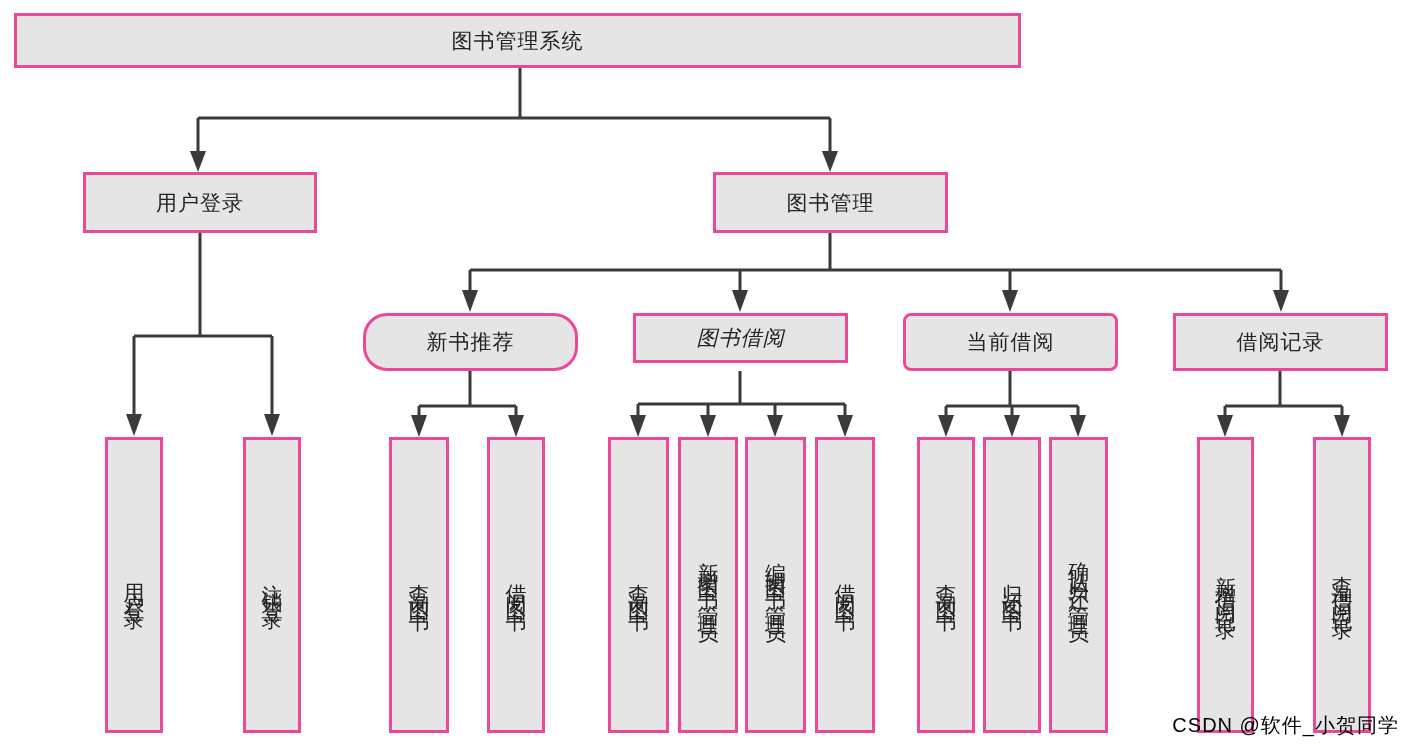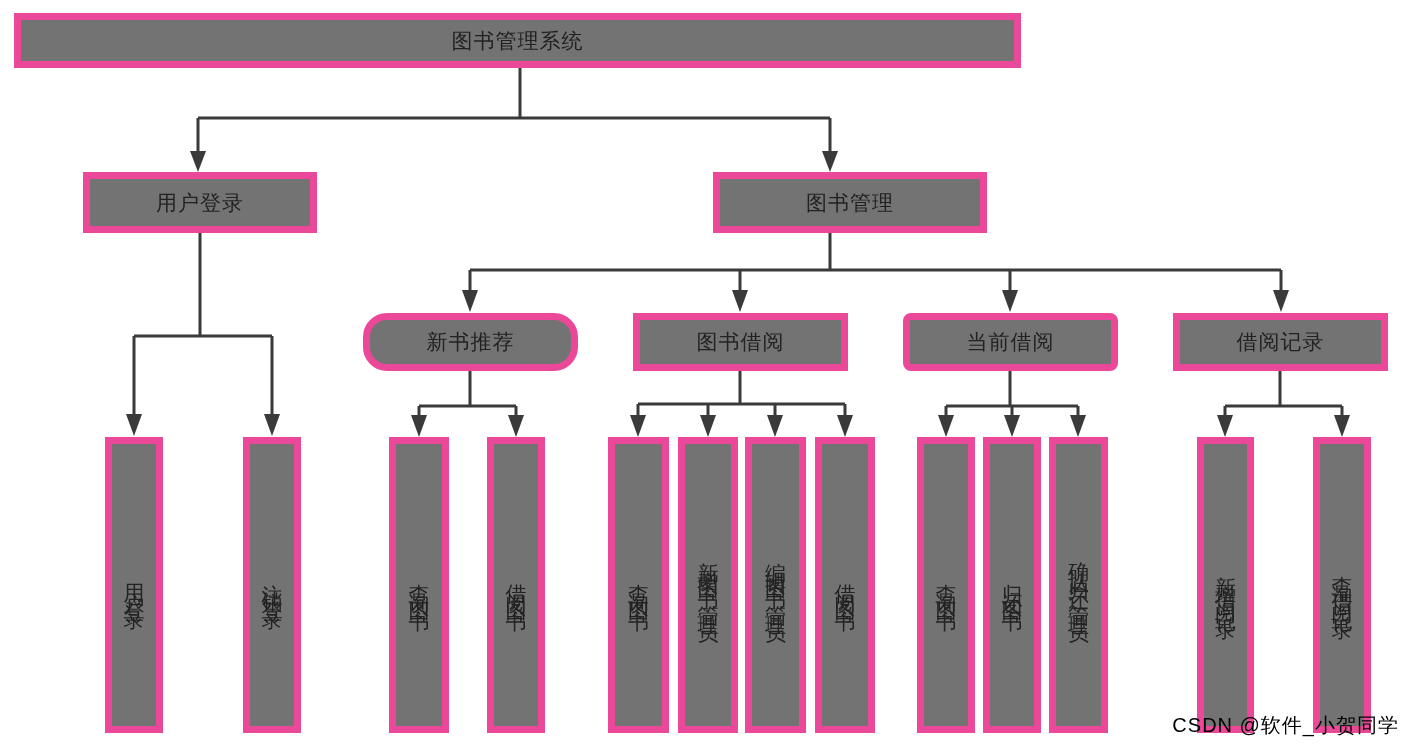--- a/index.html
+++ b/index.html
@@ -28,22 +28,22 @@
     stroke-width: 3;
     fill: none;
   }
   .connectors polygon {
     fill: #3a3a3a;
     stroke: none;
   }
   .node {
     position: absolute;
     box-sizing: border-box;
-    border: 7px solid #ec4899;
-    background: #737373;
+    border: 3px solid #ec4899;
+    background: #e5e5e5;
     display: flex;
     align-items: center;
     justify-content: center;
   }
   .node .label-h {
     font-size: 21px;
     color: #222222;
     letter-spacing: 1px;
     white-space: nowrap;
   }
@@ -106,28 +106,28 @@
     <polygon points="1334,415 1350,415 1342,437"></polygon>
   </svg>
 
   <div class="node" style="left:14px; top:13px; width:1007px; height:55px;">
     <span class="label-h">图书管理系统</span>
   </div>
 
   <div class="node" style="left:83px; top:172px; width:234px; height:61px;">
     <span class="label-h">用户登录</span>
   </div>
-  <div class="node" style="left:713px; top:172px; width:274px; height:61px;text-align:right;">
+  <div class="node" style="left:713px; top:172px; width:235px; height:61px;text-align:right;">
     <span class="label-h">图书管理</span>
   </div>
 
   <div class="node" style="left:363px; top:313px; width:215px; height:58px;border-radius:24px;">
     <span class="label-h">新书推荐</span>
   </div>
-  <div class="node" style="left:633px; top:313px; width:215px; height:58px;">
+  <div class="node" style="left:633px; top:313px; width:215px; height:50px;font-style:italic;">
     <span class="label-h">图书借阅</span>
   </div>
   <div class="node" style="left:903px; top:313px; width:215px; height:58px;border-radius:8px;">
     <span class="label-h">当前借阅</span>
   </div>
   <div class="node" style="left:1173px; top:313px; width:215px; height:58px;">
     <span class="label-h">借阅记录</span>
   </div>
 
   <div class="node" style="left:105px; top:437px; width:58px; height:296px;">

